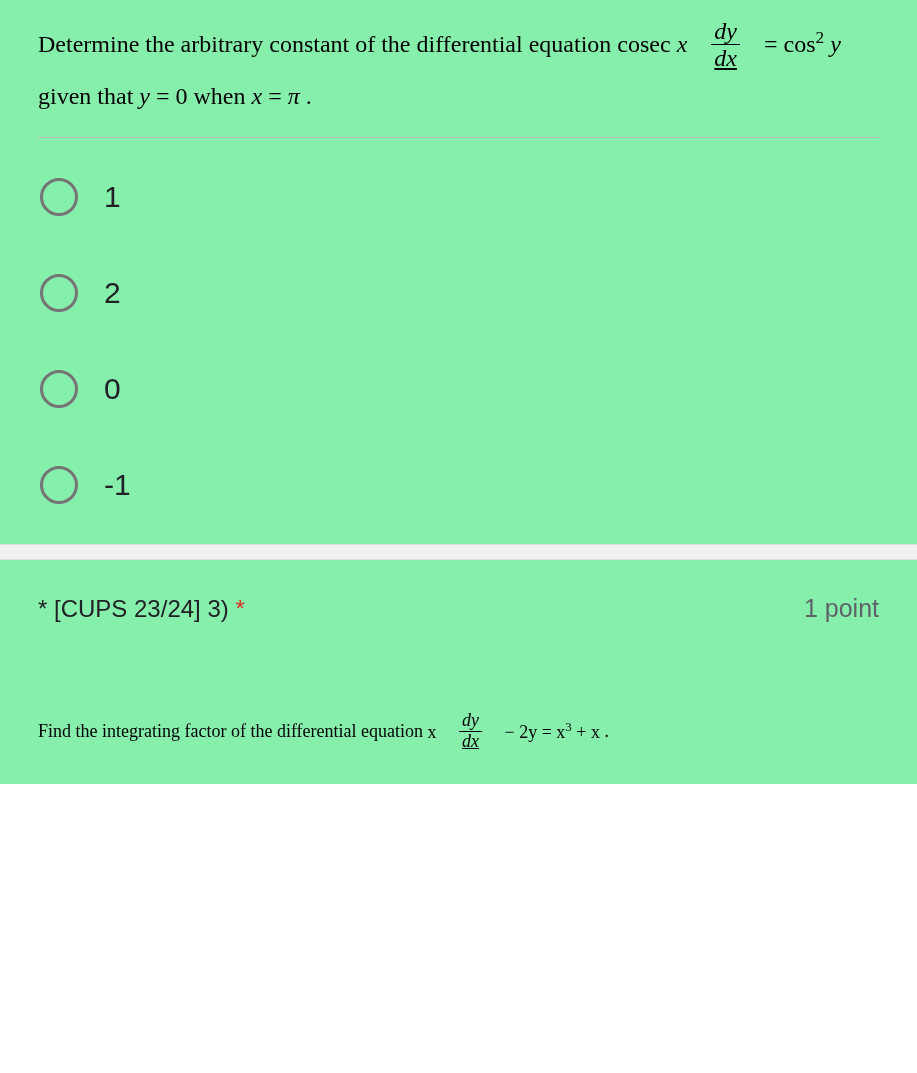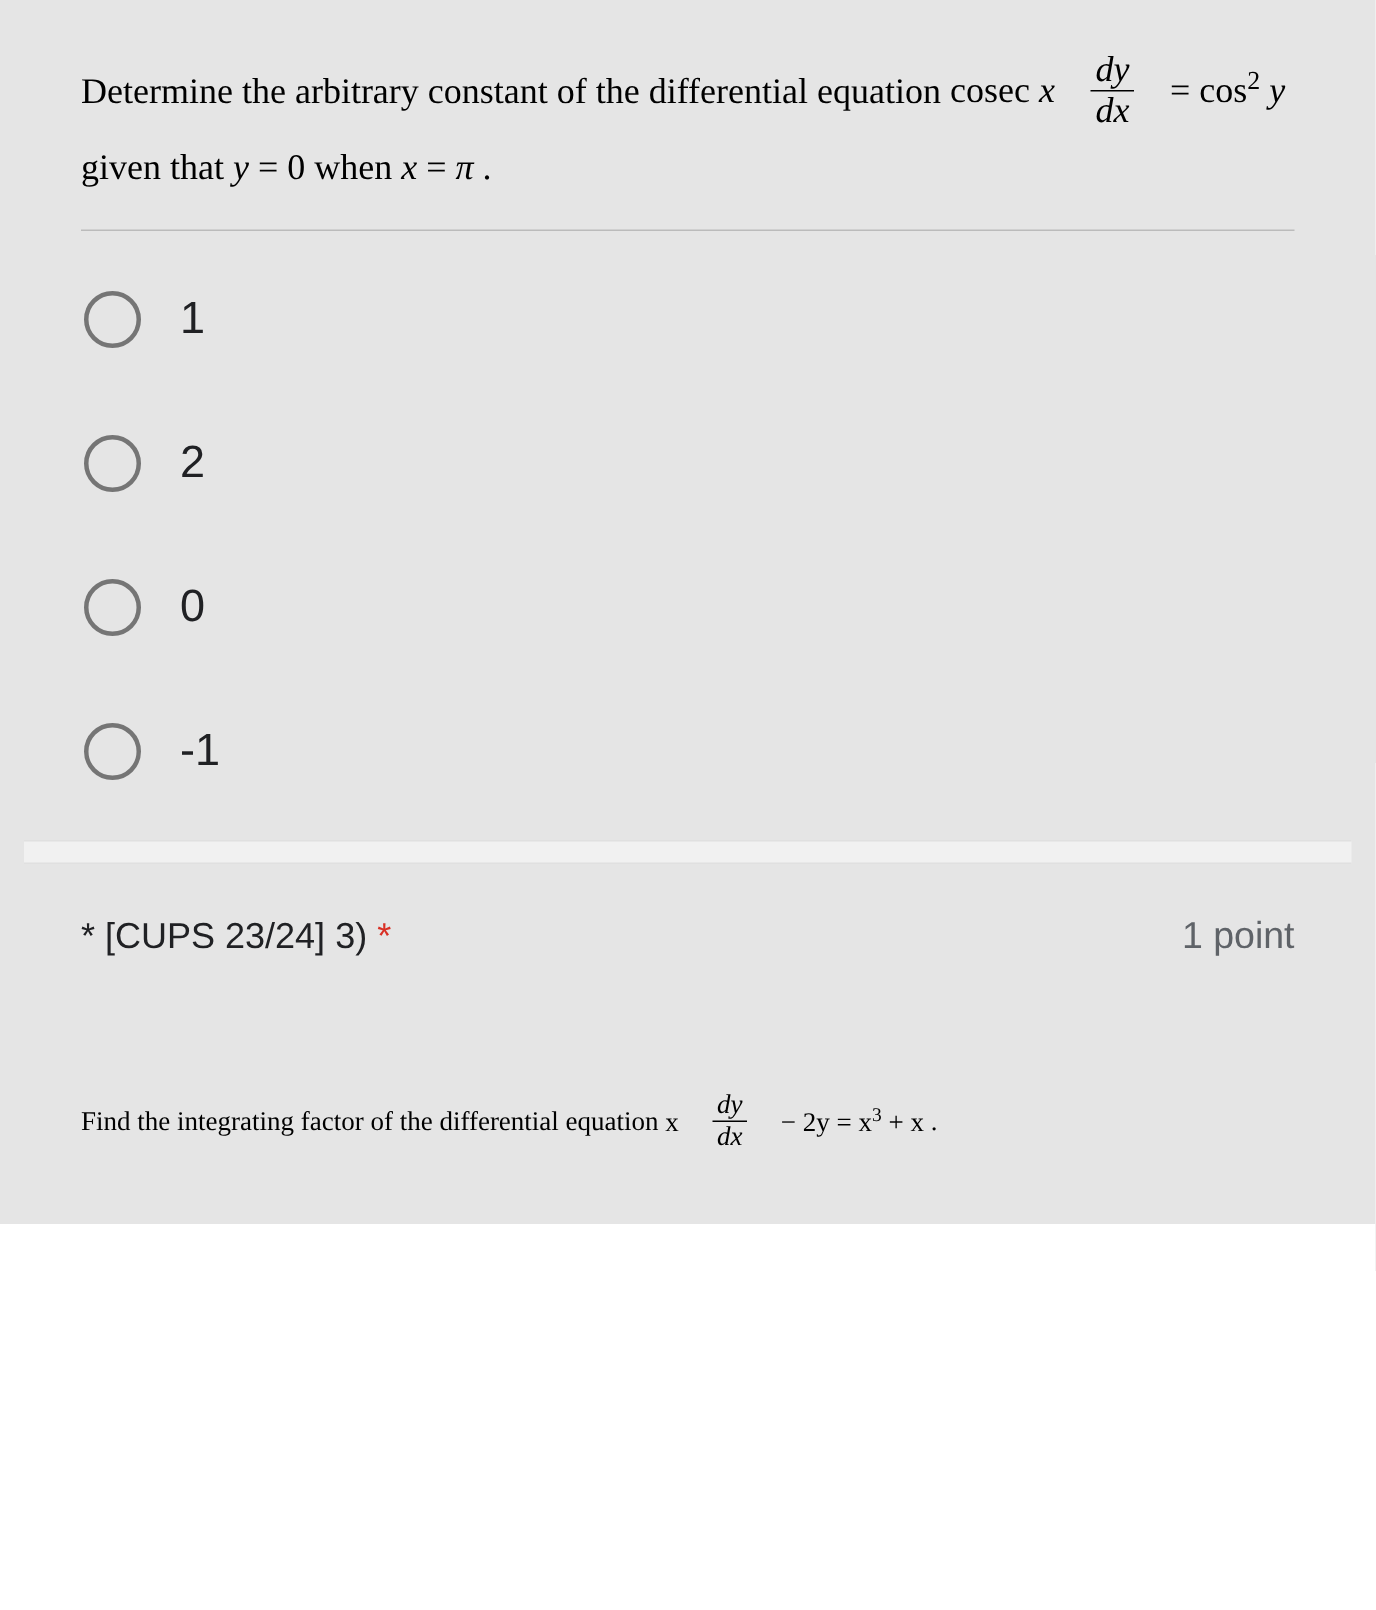--- a/index.html
+++ b/index.html
@@ -2,22 +2,22 @@
 <html><head>
 <meta charset="utf-8">
 <style>
   * { box-sizing: border-box; margin: 0; padding: 0; }
   body {
     font-family: Arial, sans-serif;
     background: #fff;
     width: 917px;
   }
   .card {
-    background: #e5e5e5;
-    padding: 16px;
+    background: #86efac;
+    padding: 0;
   }
   .question-block {
     padding: 20px 38px 40px 38px;
   }
   .question-text {
     font-family: "Times New Roman", serif;
     font-size: 24px;
     color: #000;
     line-height: 1.9;
     padding-bottom: 18px;
@@ -31,21 +31,21 @@
     display: inline-block;
     vertical-align: middle;
     text-align: center;
     font-style: italic;
     line-height: 1.1;
     position: relative;
     top: -2px;
     margin: 0 18px;
   }
   .frac .num { display: block; border-bottom: 1px solid #000; padding: 0 3px; }
-  .frac .den { display: block; padding: 0 3px; }
+  .frac .den { display: block; padding: 0 3px; text-decoration: underline; }
   sup { font-size: 0.72em; }
   .options {
     display: flex;
     flex-direction: column;
     gap: 58px;
     padding-left: 2px;
   }
   .option {
     display: flex;
     align-items: center;

